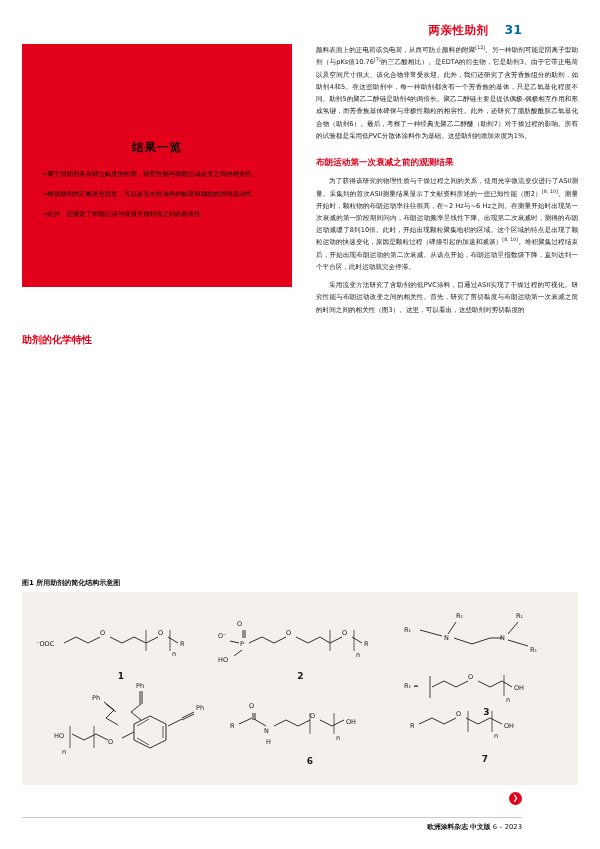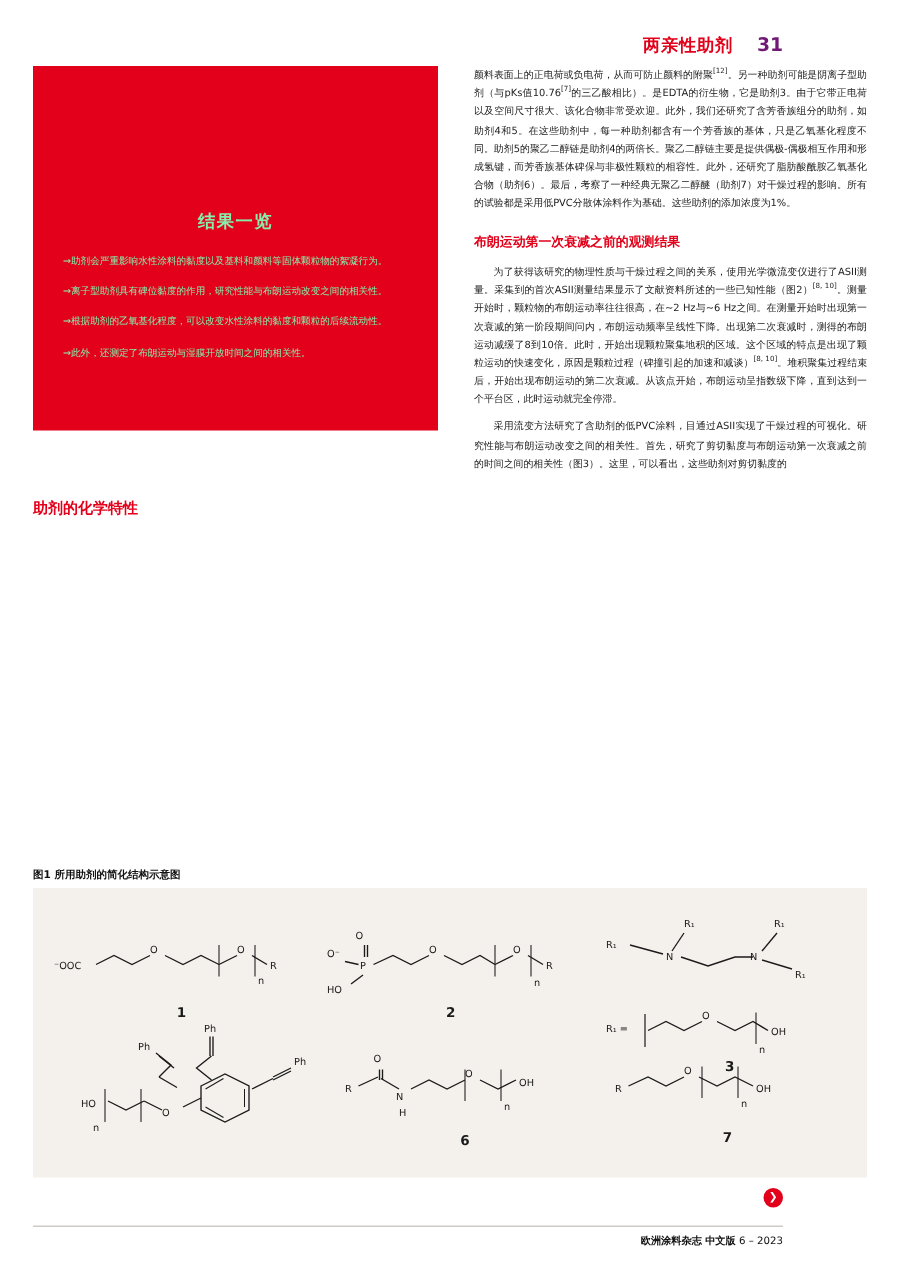--- a/index.html
+++ b/index.html
@@ -32,21 +32,21 @@
     align-items: baseline;
     gap: 16px;
   }
   .header-title {
     color: #e2001a;
     font-size: 11.5px;
     font-weight: bold;
     letter-spacing: 0.5px;
   }
   .header-page {
-    color: #701a75;
+    color: #0369a1;
     font-size: 12.5px;
     font-weight: bold;
   }
 
   
   .col-left {
     position: absolute;
     left: 22px;
     top: 44px;
     width: 270px;
@@ -54,21 +54,21 @@
   .col-right {
     position: absolute;
     left: 316px;
     top: 44px;
     width: 262px;
   }
 
   
   .summary-box {
     background: #e2001a;
-    color: #86efac;
+    color: #000000;
     width: 270px;
     height: 243px;
     box-sizing: border-box;
     padding: 0 20px;
     position: relative;
   }
   .summary-title {
     text-align: center;
     font-size: 11.5px;
     font-weight: bold;
@@ -197,21 +197,20 @@
   <div class="header">
     <span class="header-title">两亲性助剂</span>
     <span class="header-page">31</span>
   </div>
 
   <div class="col-left">
 
     <div class="summary-box">
       <div class="summary-title">结果一览</div>
       <div class="summary-list">
-        <div class="summary-item">→助剂会严重影响水性涂料的黏度以及基料和颜料等固体颗粒物的絮凝行为。</div>
         <div class="summary-item">→离子型助剂具有碑位黏度的作用，研究性能与布朗运动改变之间的相关性。</div>
         <div class="summary-item">→根据助剂的乙氧基化程度，可以改变水性涂料的黏度和颗粒的后续流动性。</div>
         <div class="summary-item">→此外，还测定了布朗运动与湿膜开放时间之间的相关性。</div>
       </div>
     </div>
 
     <div class="left-body">
       <div class="section-head">助剂的化学特性</div>
     </div>
   </div>

